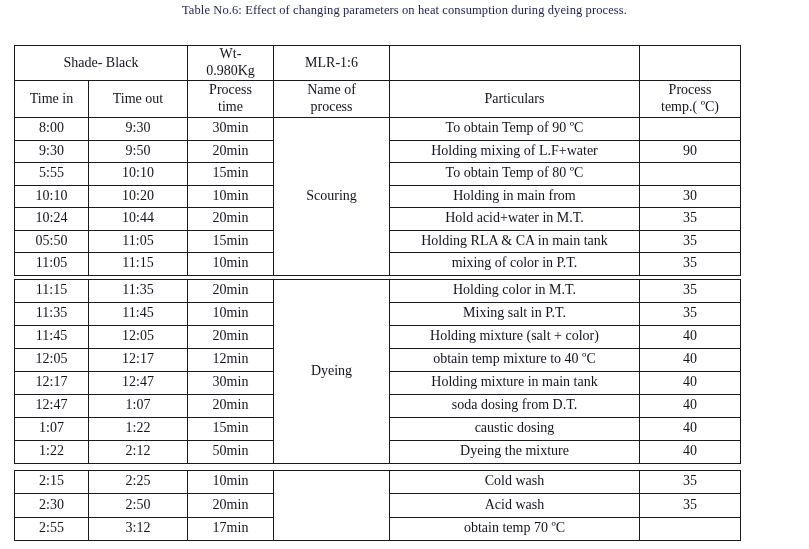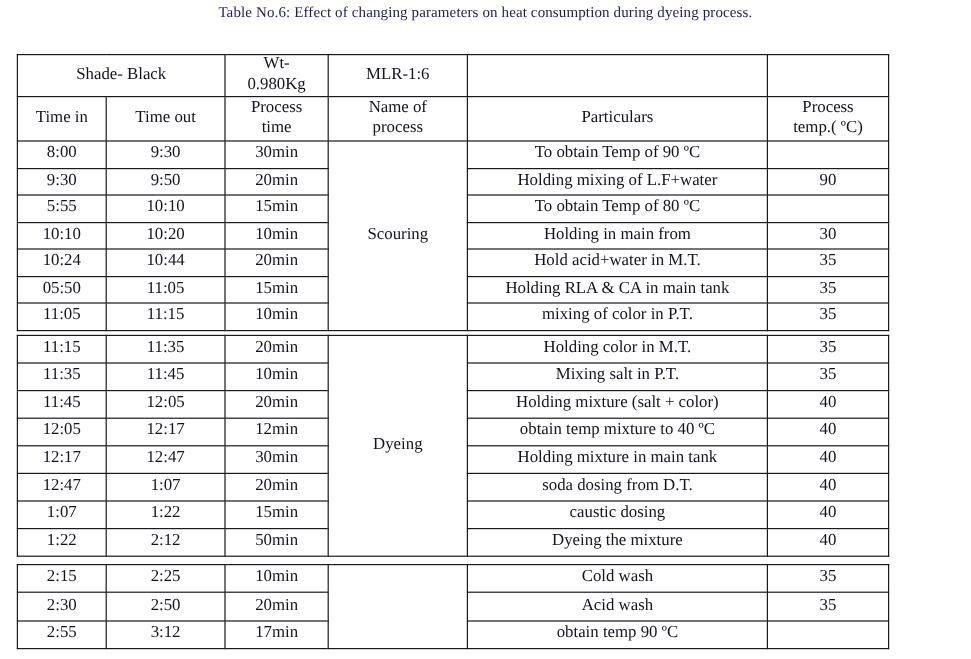--- a/index.html
+++ b/index.html
@@ -238,20 +238,20 @@
             <td>2:30</td>
             <td>2:50</td>
             <td>20min</td>
             <td>Acid wash</td>
             <td>35</td>
           </tr>
           <tr class="dr">
             <td>2:55</td>
             <td>3:12</td>
             <td>17min</td>
-            <td>obtain temp 90 ºC</td>
+            <td>obtain temp 70 ºC</td>
             <td></td>
           </tr>
         </tbody>
     </table>
 
   </div>
 </div>
 
 </body></html>

